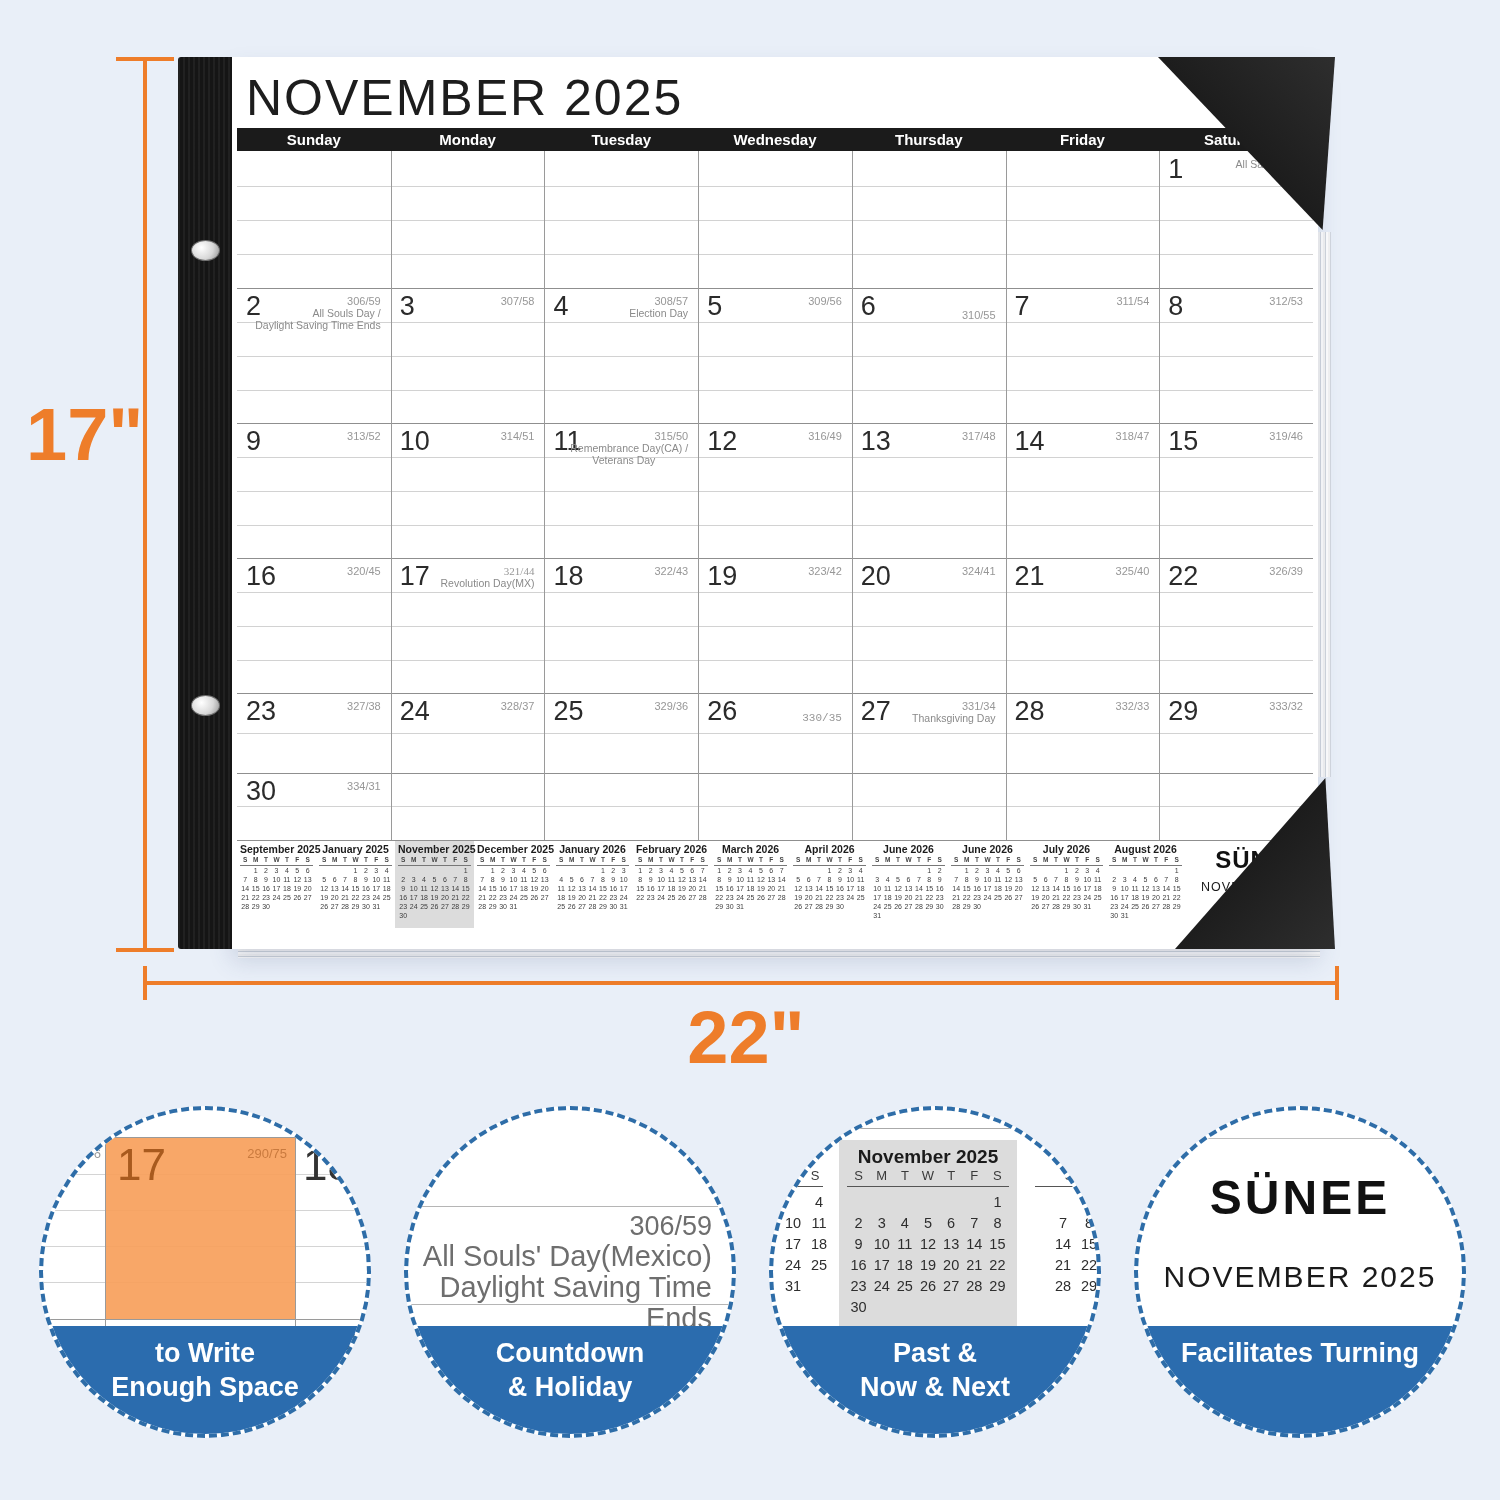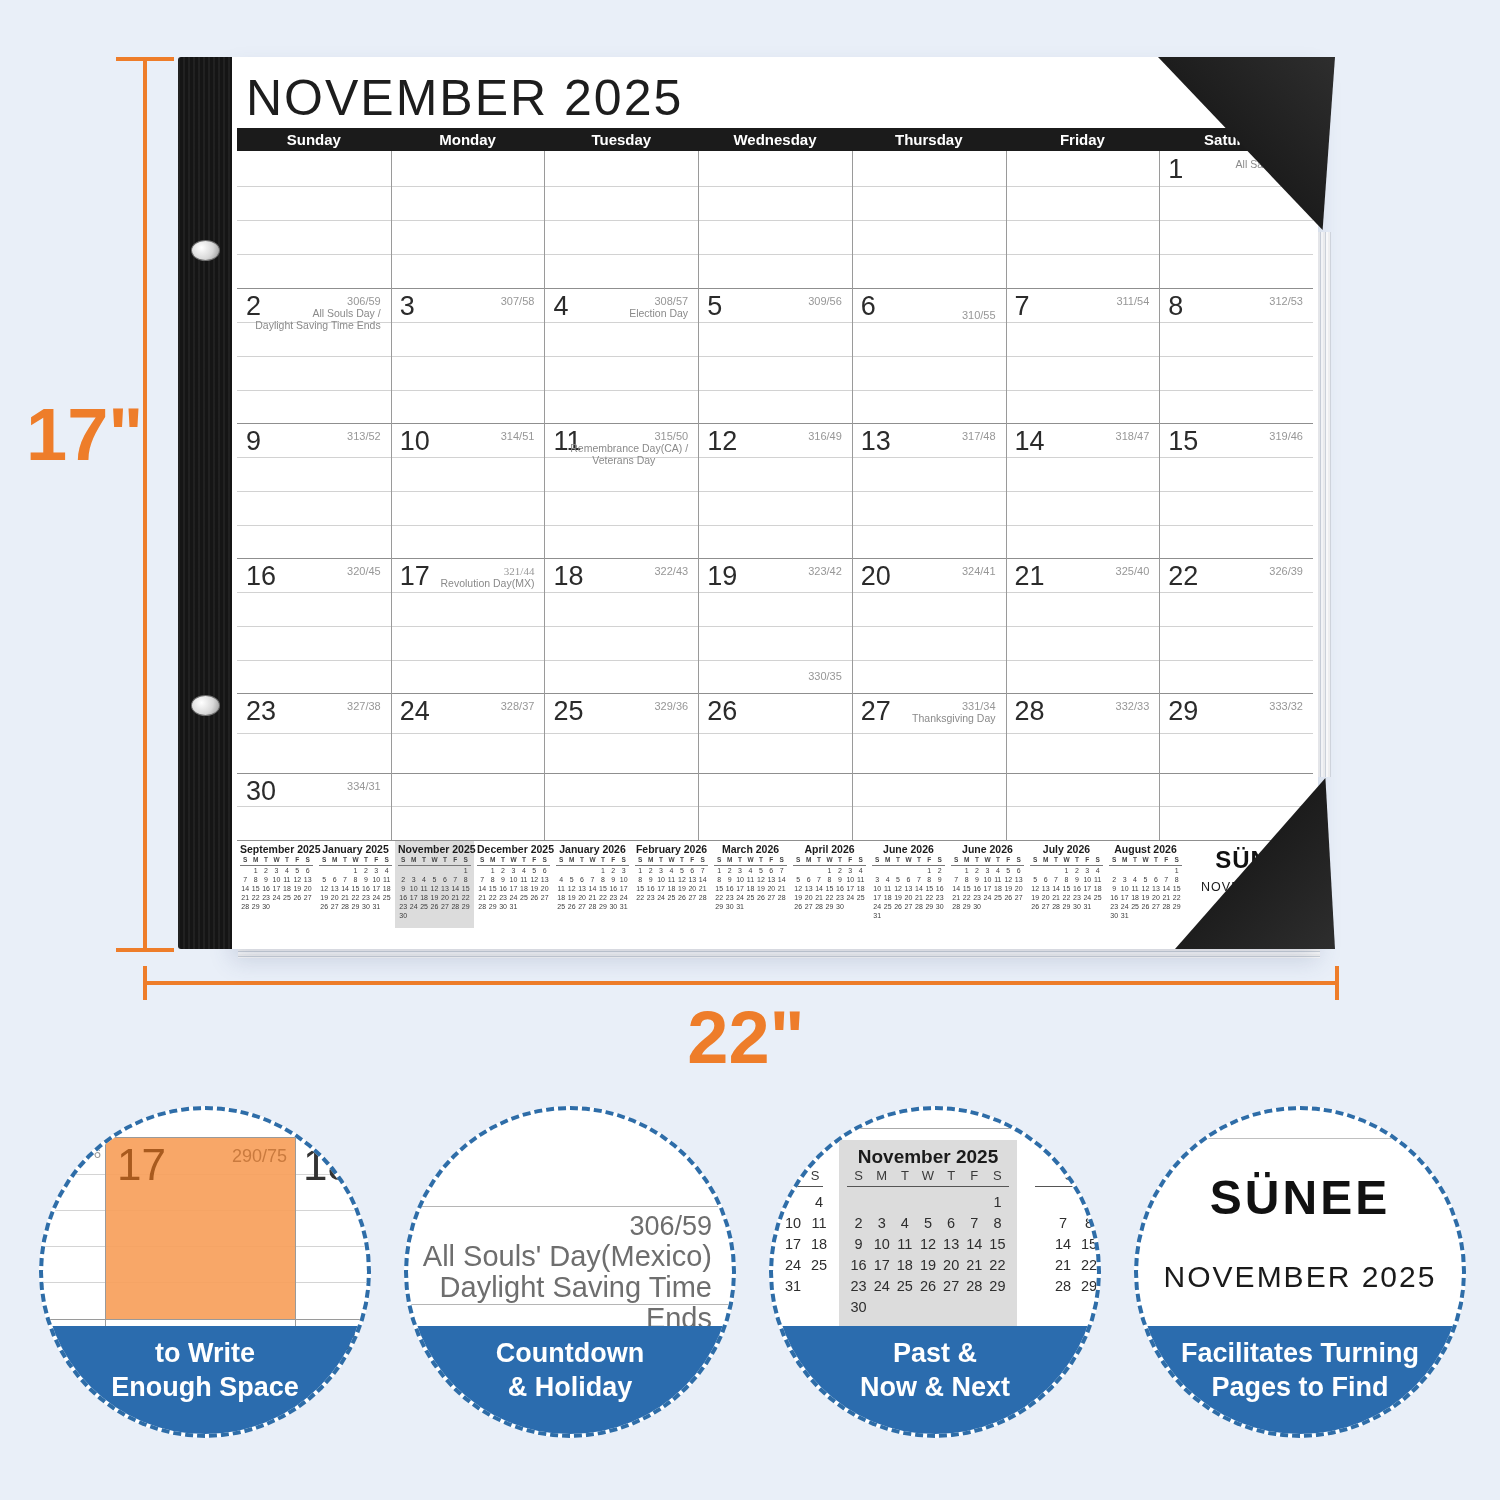--- a/index.html
+++ b/index.html
@@ -63,21 +63,21 @@
   .f-band{position:absolute;left:0;right:0;bottom:0;height:98px;background:#2B6CAE;color:#fff;
           text-align:center;font-weight:bold;font-size:27px;line-height:34px;padding-top:10px;}
   .f-band span{display:block;}
 
   
   .zl{position:absolute;left:0;width:100%;height:1px;background:#d4d4d4;}
   .zl.dark{background:#9a9a9a;}
   .zv{position:absolute;top:0;width:1px;height:232px;background:#9a9a9a;}
   .z-hl{position:absolute;left:63px;top:28px;width:189px;height:181px;background:rgba(248,160,92,.93);}
   .z-day{position:absolute;left:74px;top:30px;font-size:44px;color:#A85A1E;}
-  .z-cd{position:absolute;left:120px;width:124px;top:36px;font-size:18px;color:#C97A3E;text-align:right;}
+  .z-cd{position:absolute;left:120px;width:124px;top:36px;font-size:13px;color:#C97A3E;text-align:right;}
   .z-prev-cd{position:absolute;left:0;width:58px;top:36px;font-size:13px;color:#999;text-align:right;}
   .z-next{position:absolute;left:260px;top:30px;font-size:44px;color:#333;}
   .z-bl-cd{position:absolute;left:0;width:58px;top:214px;font-size:13px;color:#999;text-align:right;}
   .z-bl-day{position:absolute;left:68px;top:215px;font-size:44px;color:#222;}
   .z-br-cd{position:absolute;left:128px;width:116px;top:214px;font-size:13px;color:#999;text-align:right;}
   .z-br-day{position:absolute;left:272px;top:215px;font-size:44px;color:#222;}
 
   
   .c2-line{position:absolute;left:0;width:100%;height:1px;background:#b5b5b5;}
   .c2-txt{position:absolute;right:20px;top:101px;text-align:right;color:#6e6e6e;}
@@ -212,21 +212,21 @@
         <div class="cd" style="left: 768.571px; width: 143.714px; top: 414px;">325/40</div>
         <div class="day-num" style="left: 931.286px; top: 411px;">22</div>
         <div class="cd" style="left: 922.286px; width: 143.714px; top: 414px;">326/39</div>
         <div class="day-num" style="left: 9px; top: 546px;">23</div>
         <div class="cd" style="left: 0px; width: 143.714px; top: 549px;">327/38</div>
         <div class="day-num" style="left: 162.714px; top: 546px;">24</div>
         <div class="cd" style="left: 153.714px; width: 143.714px; top: 549px;">328/37</div>
         <div class="day-num" style="left: 316.429px; top: 546px;">25</div>
         <div class="cd" style="left: 307.429px; width: 143.714px; top: 549px;">329/36</div>
         <div class="day-num" style="left: 470.143px; top: 546px;">26</div>
-        <div class="cd" style="left: 461.143px; width: 143.714px; top: 519px;">330/35</div>
+        <div class="cd" style="left: 461.143px; width: 143.714px; top: 561px; font-family: Liberation Mono, monospace;">330/35</div>
         <div class="day-num" style="left: 623.857px; top: 546px;">27</div>
         <div class="cd" style="left: 614.857px; width: 143.714px; top: 549px;">331/34</div>
         <div class="hol" style="left: 614.857px; width: 143.714px; top: 561px;">Thanksgiving Day</div>
         <div class="day-num" style="left: 777.571px; top: 546px;">28</div>
         <div class="cd" style="left: 768.571px; width: 143.714px; top: 549px;">332/33</div>
         <div class="day-num" style="left: 931.286px; top: 546px;">29</div>
         <div class="cd" style="left: 922.286px; width: 143.714px; top: 549px;">333/32</div>
         <div class="day-num" style="left: 9px; top: 626px;">30</div>
         <div class="cd" style="left: 0px; width: 143.714px; top: 629px;">334/31</div>
       </div>
@@ -1076,17 +1076,16 @@
       <span>Now &amp; Next</span>
     </div>
   </div>
 
   <div class="feature" style="left:1134px">
     <div class="c4-topline"></div>
     <div class="c4-brand">SÜNEE</div>
     <div class="c4-label">NOVEMBER 2025</div>
     <div class="f-band">
       <span>Facilitates Turning</span>
-      <span>Pages to Find</span>
     </div>
   </div>
 
 </div>
 
 </body></html>

